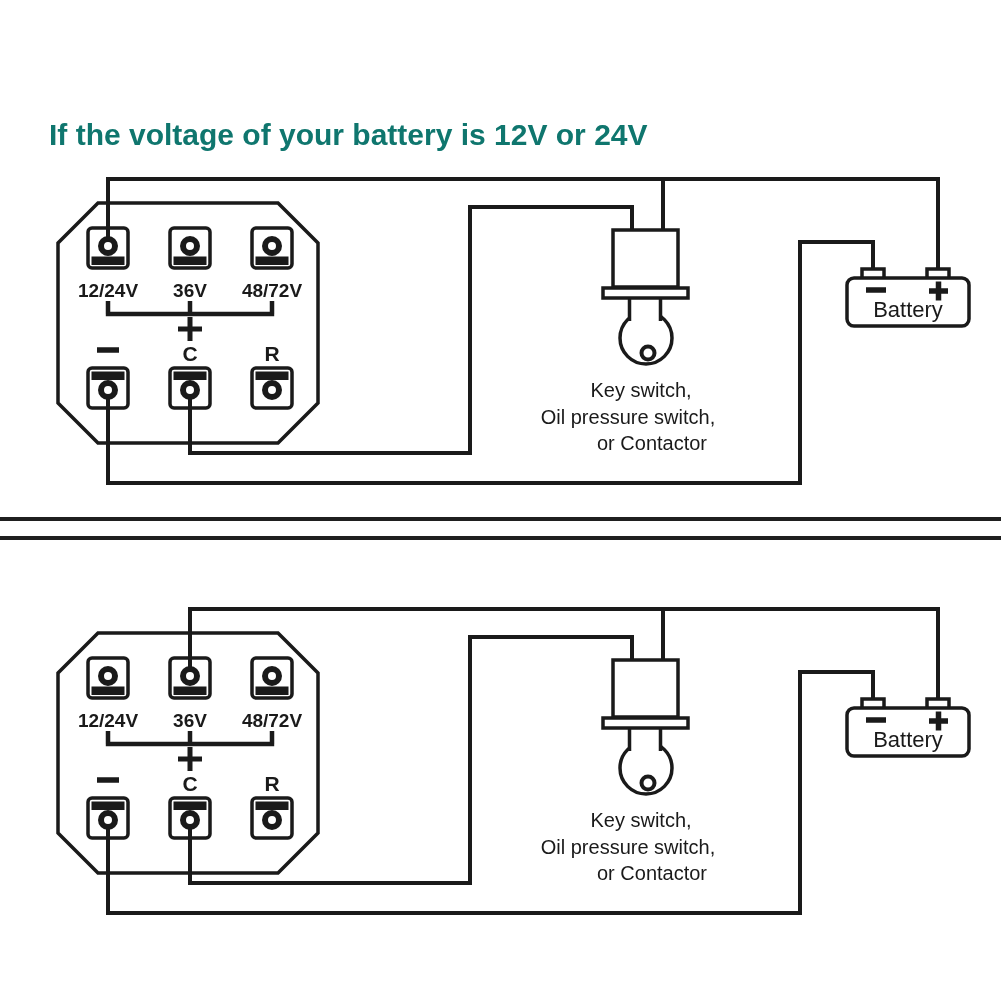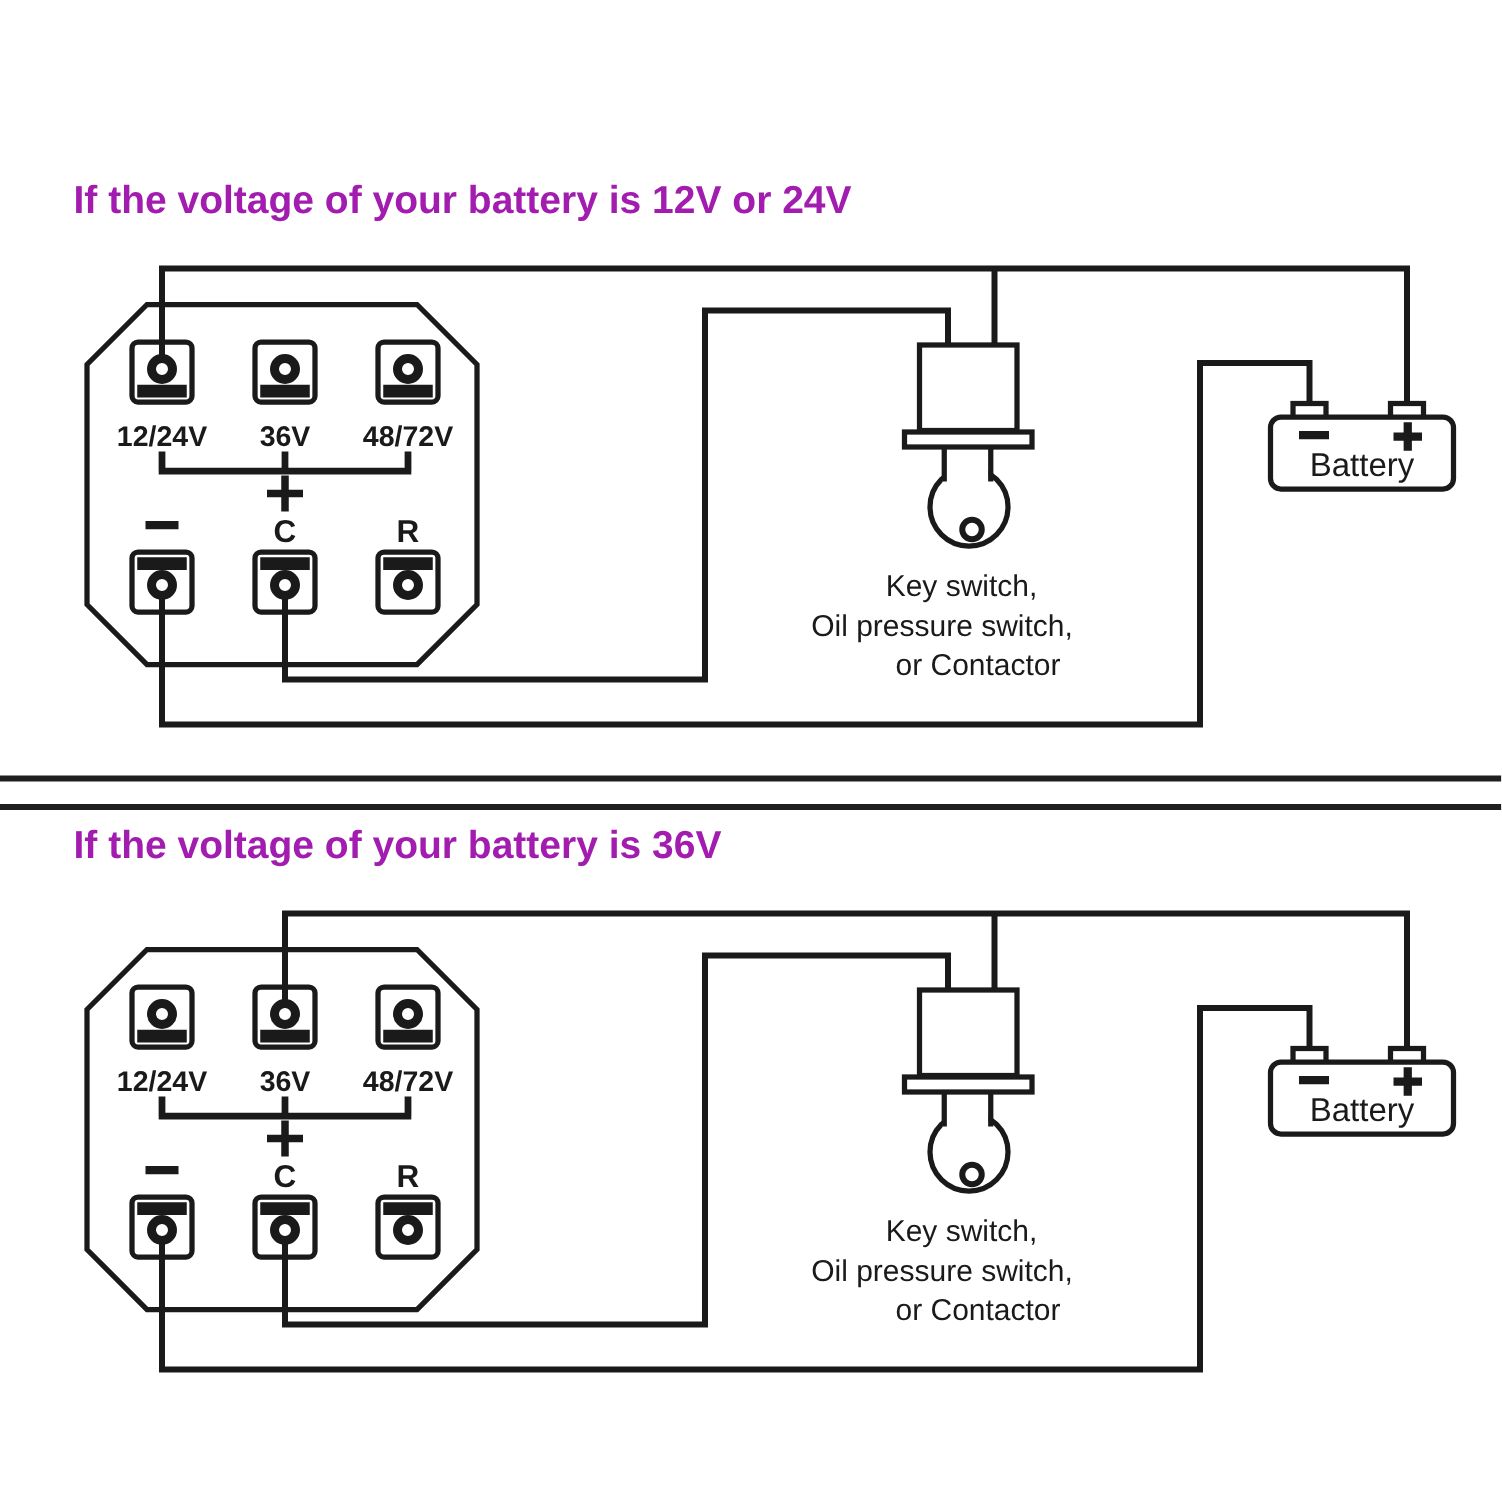--- a/index.html
+++ b/index.html
@@ -1,20 +1,20 @@
 <!DOCTYPE html>
 <html><head>
 <meta charset="utf-8">
 <style>
   html,body{margin:0;padding:0;background:#ffffff;}
   #canvas{position:relative;width:1001px;height:1001px;background:#ffffff;overflow:hidden;
           font-family:"Liberation Sans",sans-serif;}
   .circuit-section{position:absolute;left:0;width:1001px;height:500px;}
-  .section-title{position:absolute;left:49px;top:118px;font-weight:bold;font-size:26px;
-                 color:#a21caf;letter-spacing:0px;white-space:nowrap;}
+  .section-title{position:absolute;left:49px;top:118px;font-weight:bold;font-size:30px;
+                 color:#0f766e;letter-spacing:0px;white-space:nowrap;}
   .circuit-svg{position:absolute;left:0;top:0;}
   .divider{position:absolute;left:0;width:1001px;height:4px;background:#1f1f1f;}
   
   .ln{fill:#ffffff;stroke:#1a1a1a;stroke-width:3.5;}
   .wire{fill:none;stroke:#1a1a1a;stroke-width:4;}
   .bar{fill:#1a1a1a;stroke:none;}
   .ring{fill:#ffffff;stroke:#1a1a1a;stroke-width:6;}
   .sym{fill:none;stroke:#1a1a1a;stroke-width:5;}
   .sym2{fill:none;stroke:#1a1a1a;stroke-width:5.5;}
   .bracket{fill:none;stroke:#1a1a1a;stroke-width:4.5;}
@@ -171,15 +171,14 @@
       <g>
         <rect class="ln" x="862" y="269" width="22" height="10" stroke-width="3"></rect>
         <rect class="ln" x="927" y="269" width="22" height="10" stroke-width="3"></rect>
         <rect class="ln" x="847" y="278" width="122" height="48" rx="7"></rect>
         <path class="sym2" d="M866,290 L886,290"></path>
         <path class="sym2" d="M929,291 L948,291 M938.5,281.5 L938.5,300.5"></path>
         <text class="batlbl" x="908" y="317">Battery</text>
       </g>
     </svg>
 
-    <div class="section-title">If the voltage of your battery is 36V</div>
   </div>
 </div>
 
 </body></html>

